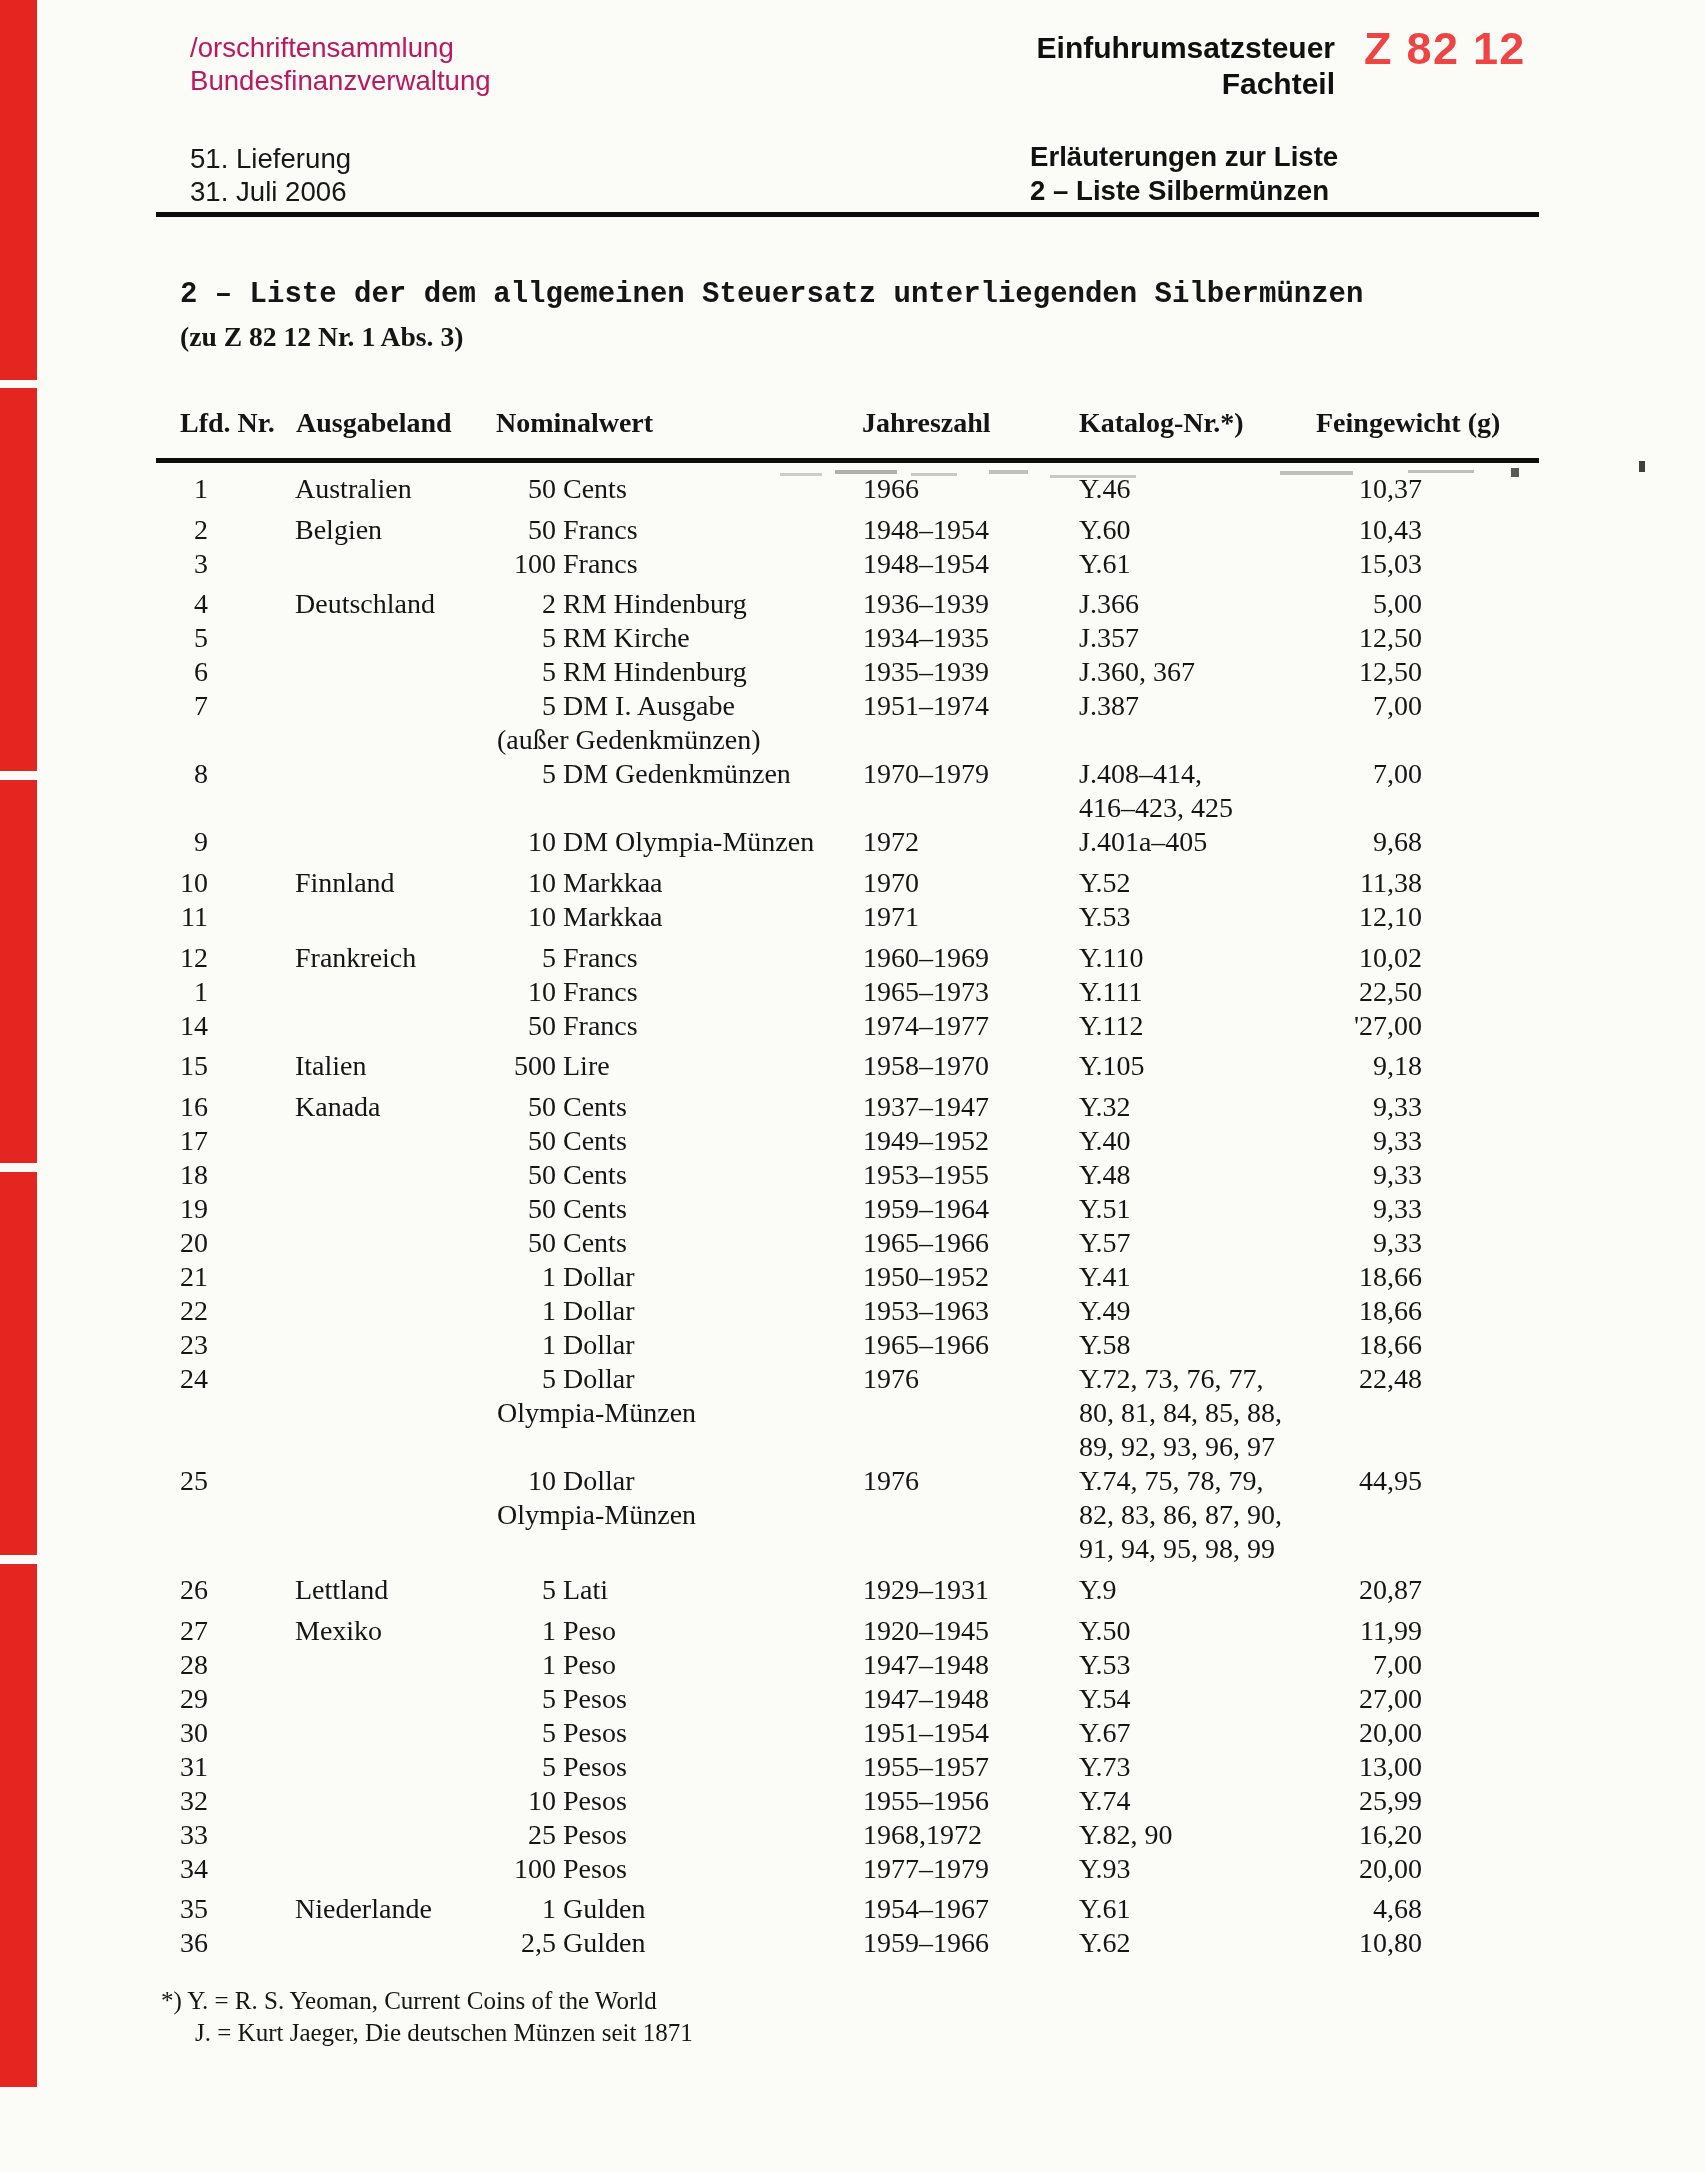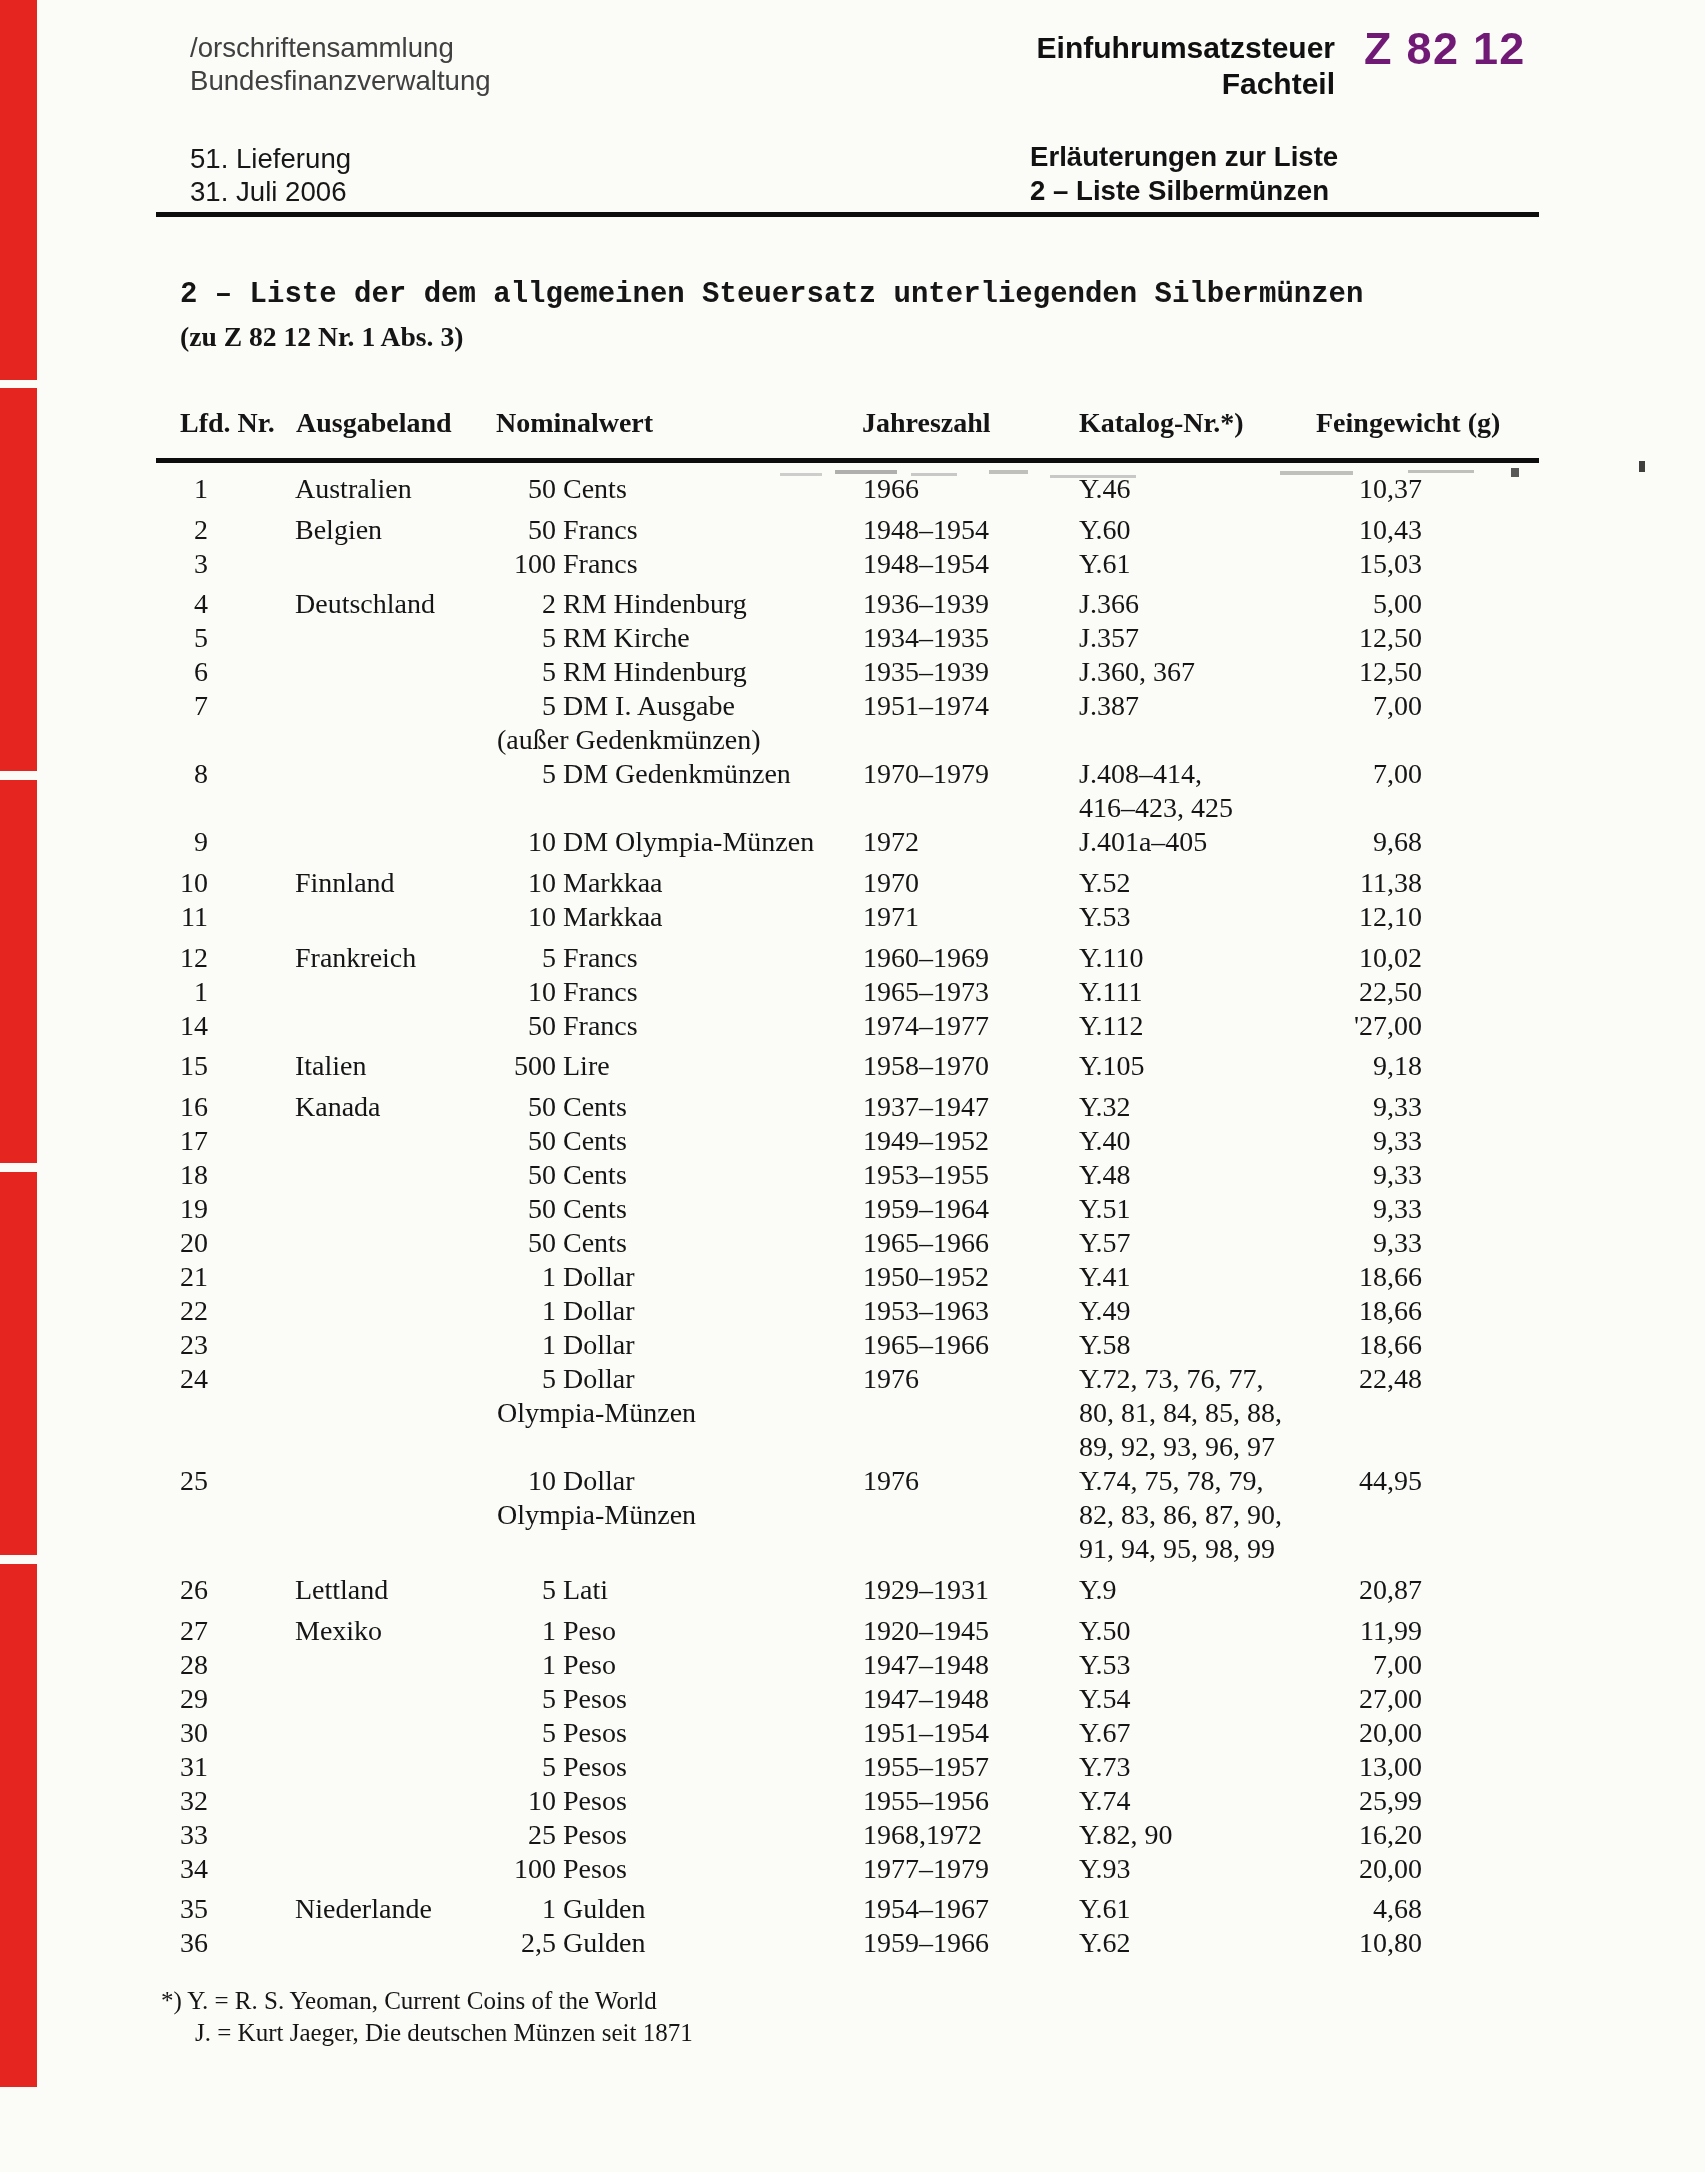--- a/index.html
+++ b/index.html
@@ -4,27 +4,27 @@
 <style>
   html,body{margin:0;padding:0;}
   body{
     width:1705px;height:2172px;position:relative;overflow:hidden;
     background:var(--paper,#fbfbf8);
     font-family:"Liberation Serif", serif;color:var(--ink,#151515);
   }
   .red-seg{position:absolute;left:0;width:37px;background:var(--edge,#e5251f);}
   
   .mast-left{position:absolute;left:190px;top:31px;font-family:"Liberation Sans",sans-serif;
-    font-size:27.6px;line-height:33px;color:#404040;}
+    font-size:27.6px;line-height:33px;color:#be185d;}
   .delivery{position:absolute;left:190px;top:142px;font-family:"Liberation Sans",sans-serif;
     font-size:27.6px;line-height:33px;color:#171717;}
   .mast-right{position:absolute;left:840px;width:495px;top:30px;text-align:right;
     font-family:"Liberation Sans",sans-serif;font-weight:bold;font-size:30px;line-height:36px;color:#101010;}
   .doc-code{position:absolute;left:1364px;top:23px;font-family:"Liberation Sans",sans-serif;
-    font-weight:bold;font-size:45px;color:#701a75;letter-spacing:1.3px;}
+    font-weight:bold;font-size:45px;color:#ef4444;letter-spacing:1.3px;}
   .subheader{position:absolute;left:1030px;top:140px;font-family:"Liberation Sans",sans-serif;
     font-weight:bold;font-size:27.6px;line-height:34px;color:#121212;}
   .rule{position:absolute;left:156px;width:1383px;height:4.7px;background:#0d0d0d;}
   .rule1{top:212px;}
   .rule2{top:458px;}
   
   .title{position:absolute;left:180px;top:278px;font-weight:bold;font-size:29px;font-family:Liberation Mono, monospace;}
   .subtitle{position:absolute;left:180px;top:321px;font-weight:bold;font-size:27.6px;}
   
   .thead{position:absolute;top:407px;left:0;width:1705px;font-weight:bold;font-size:28px;}

